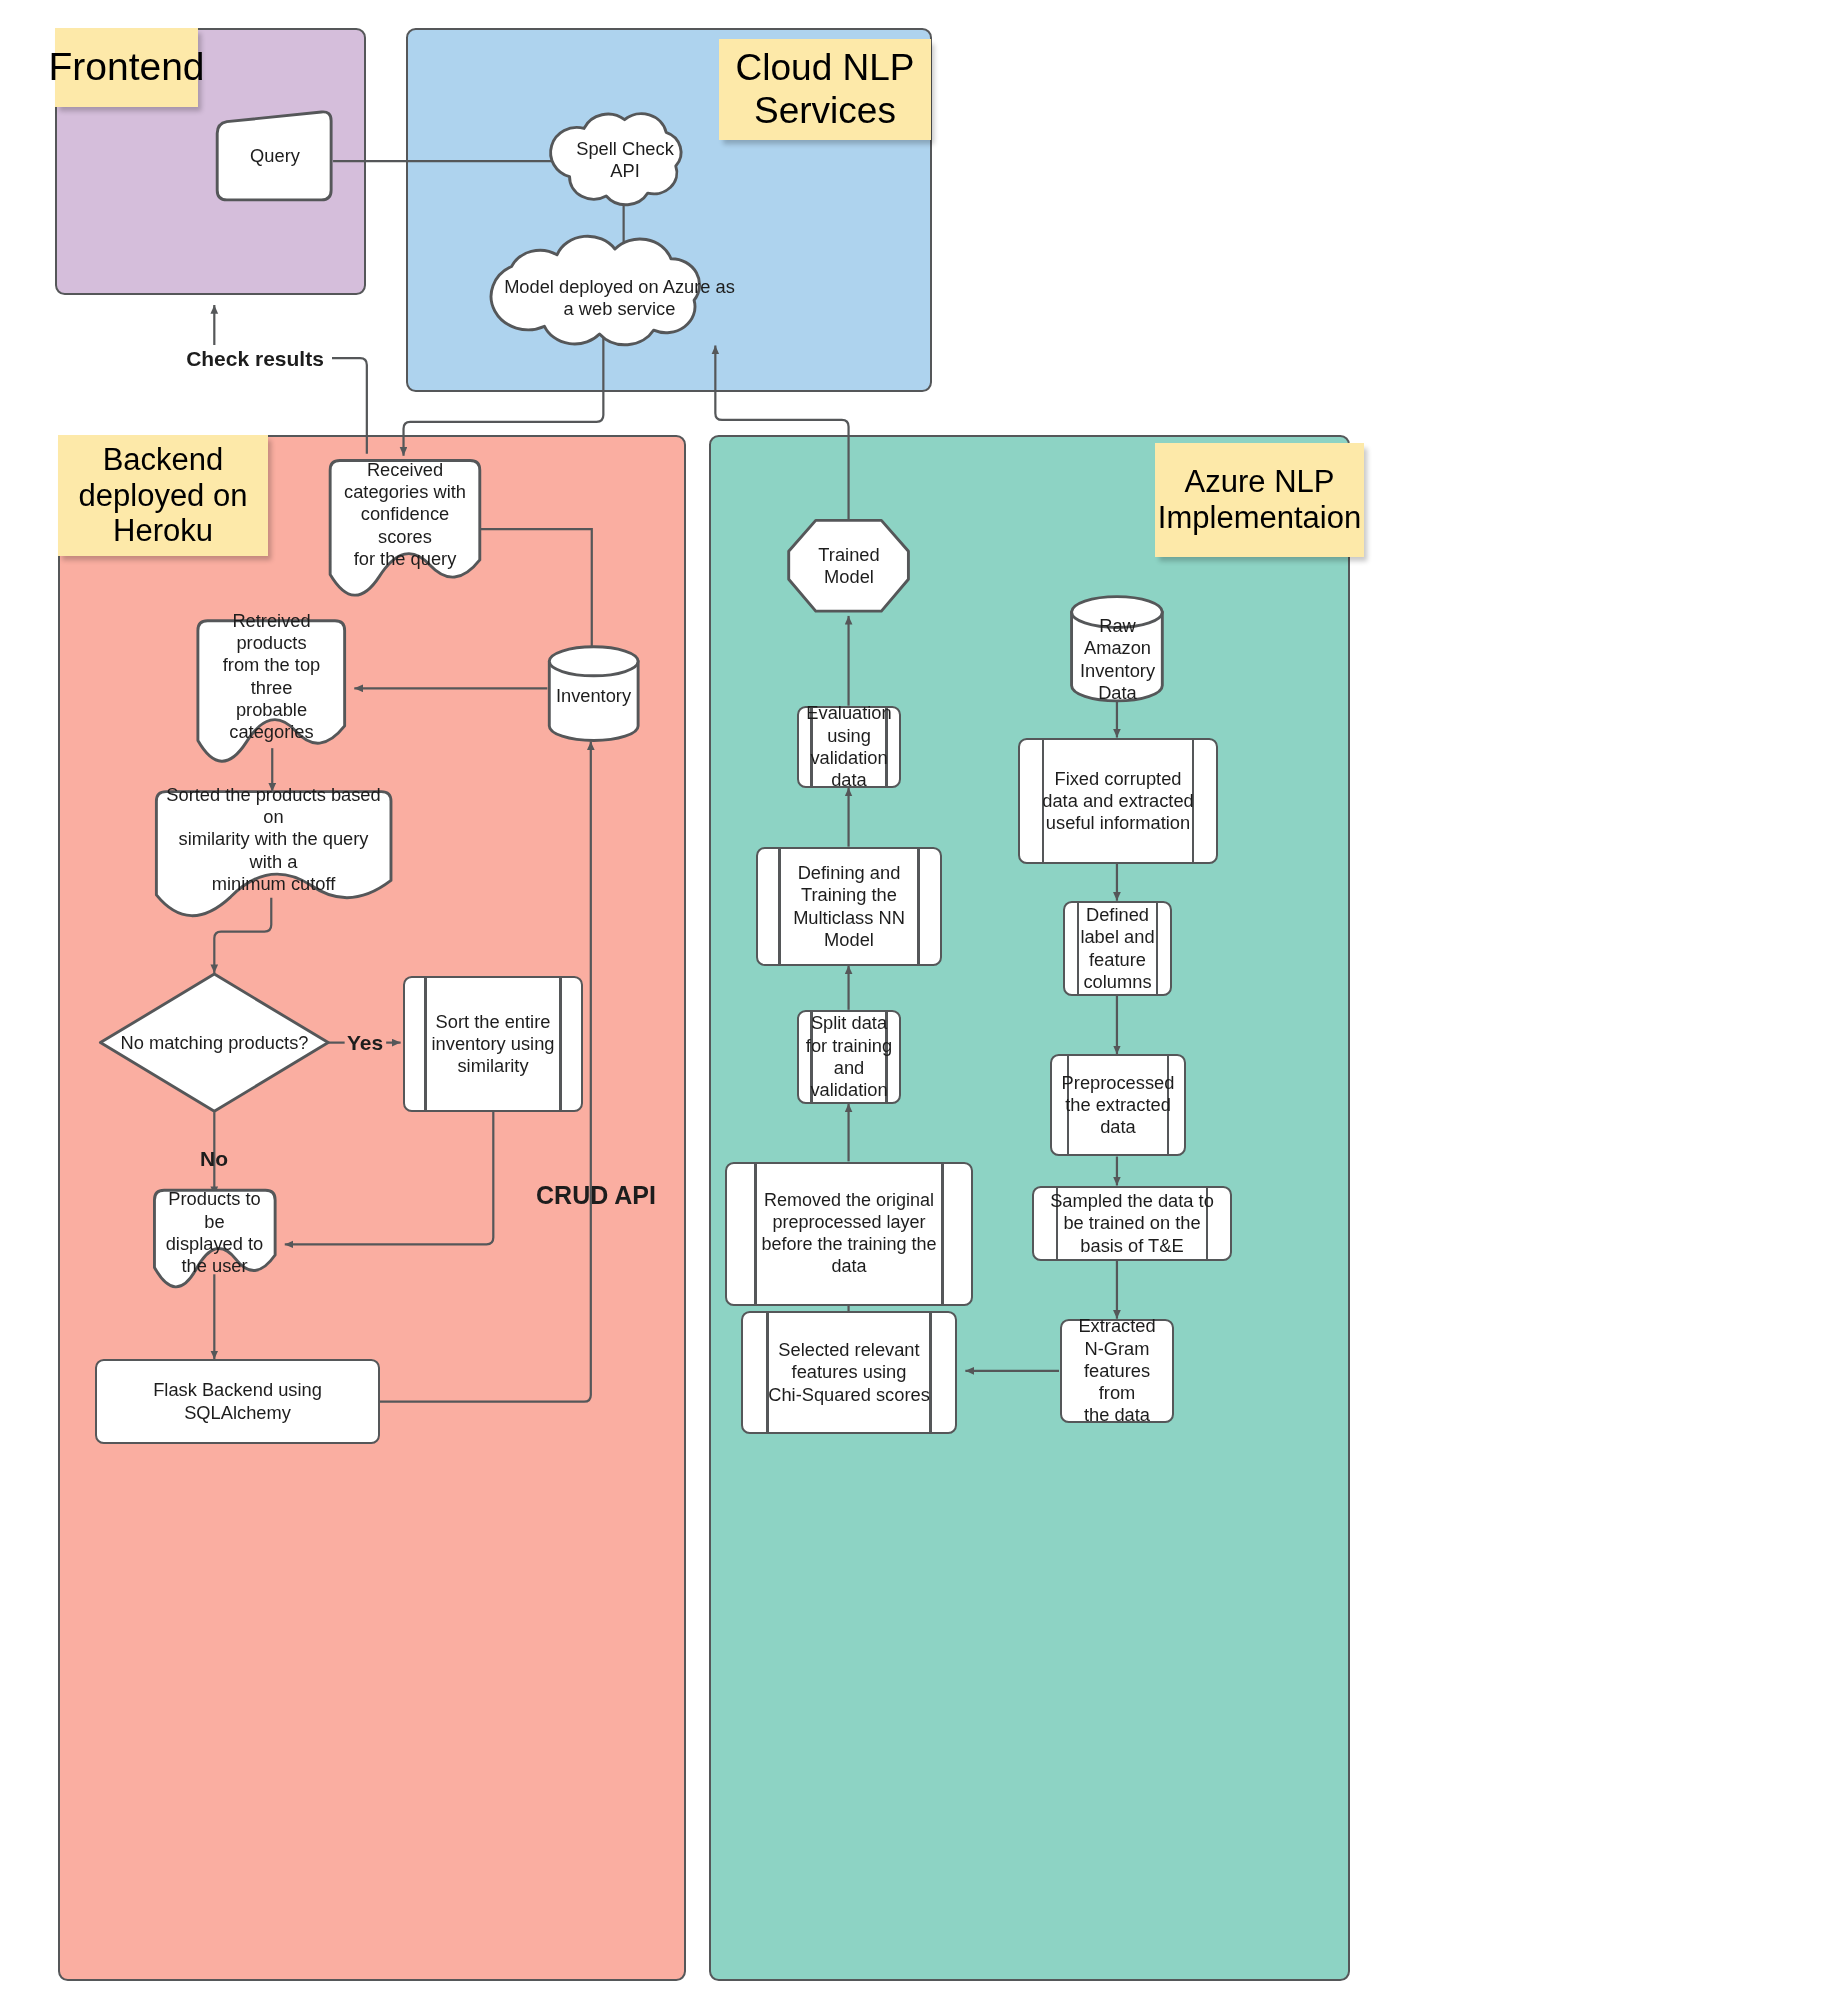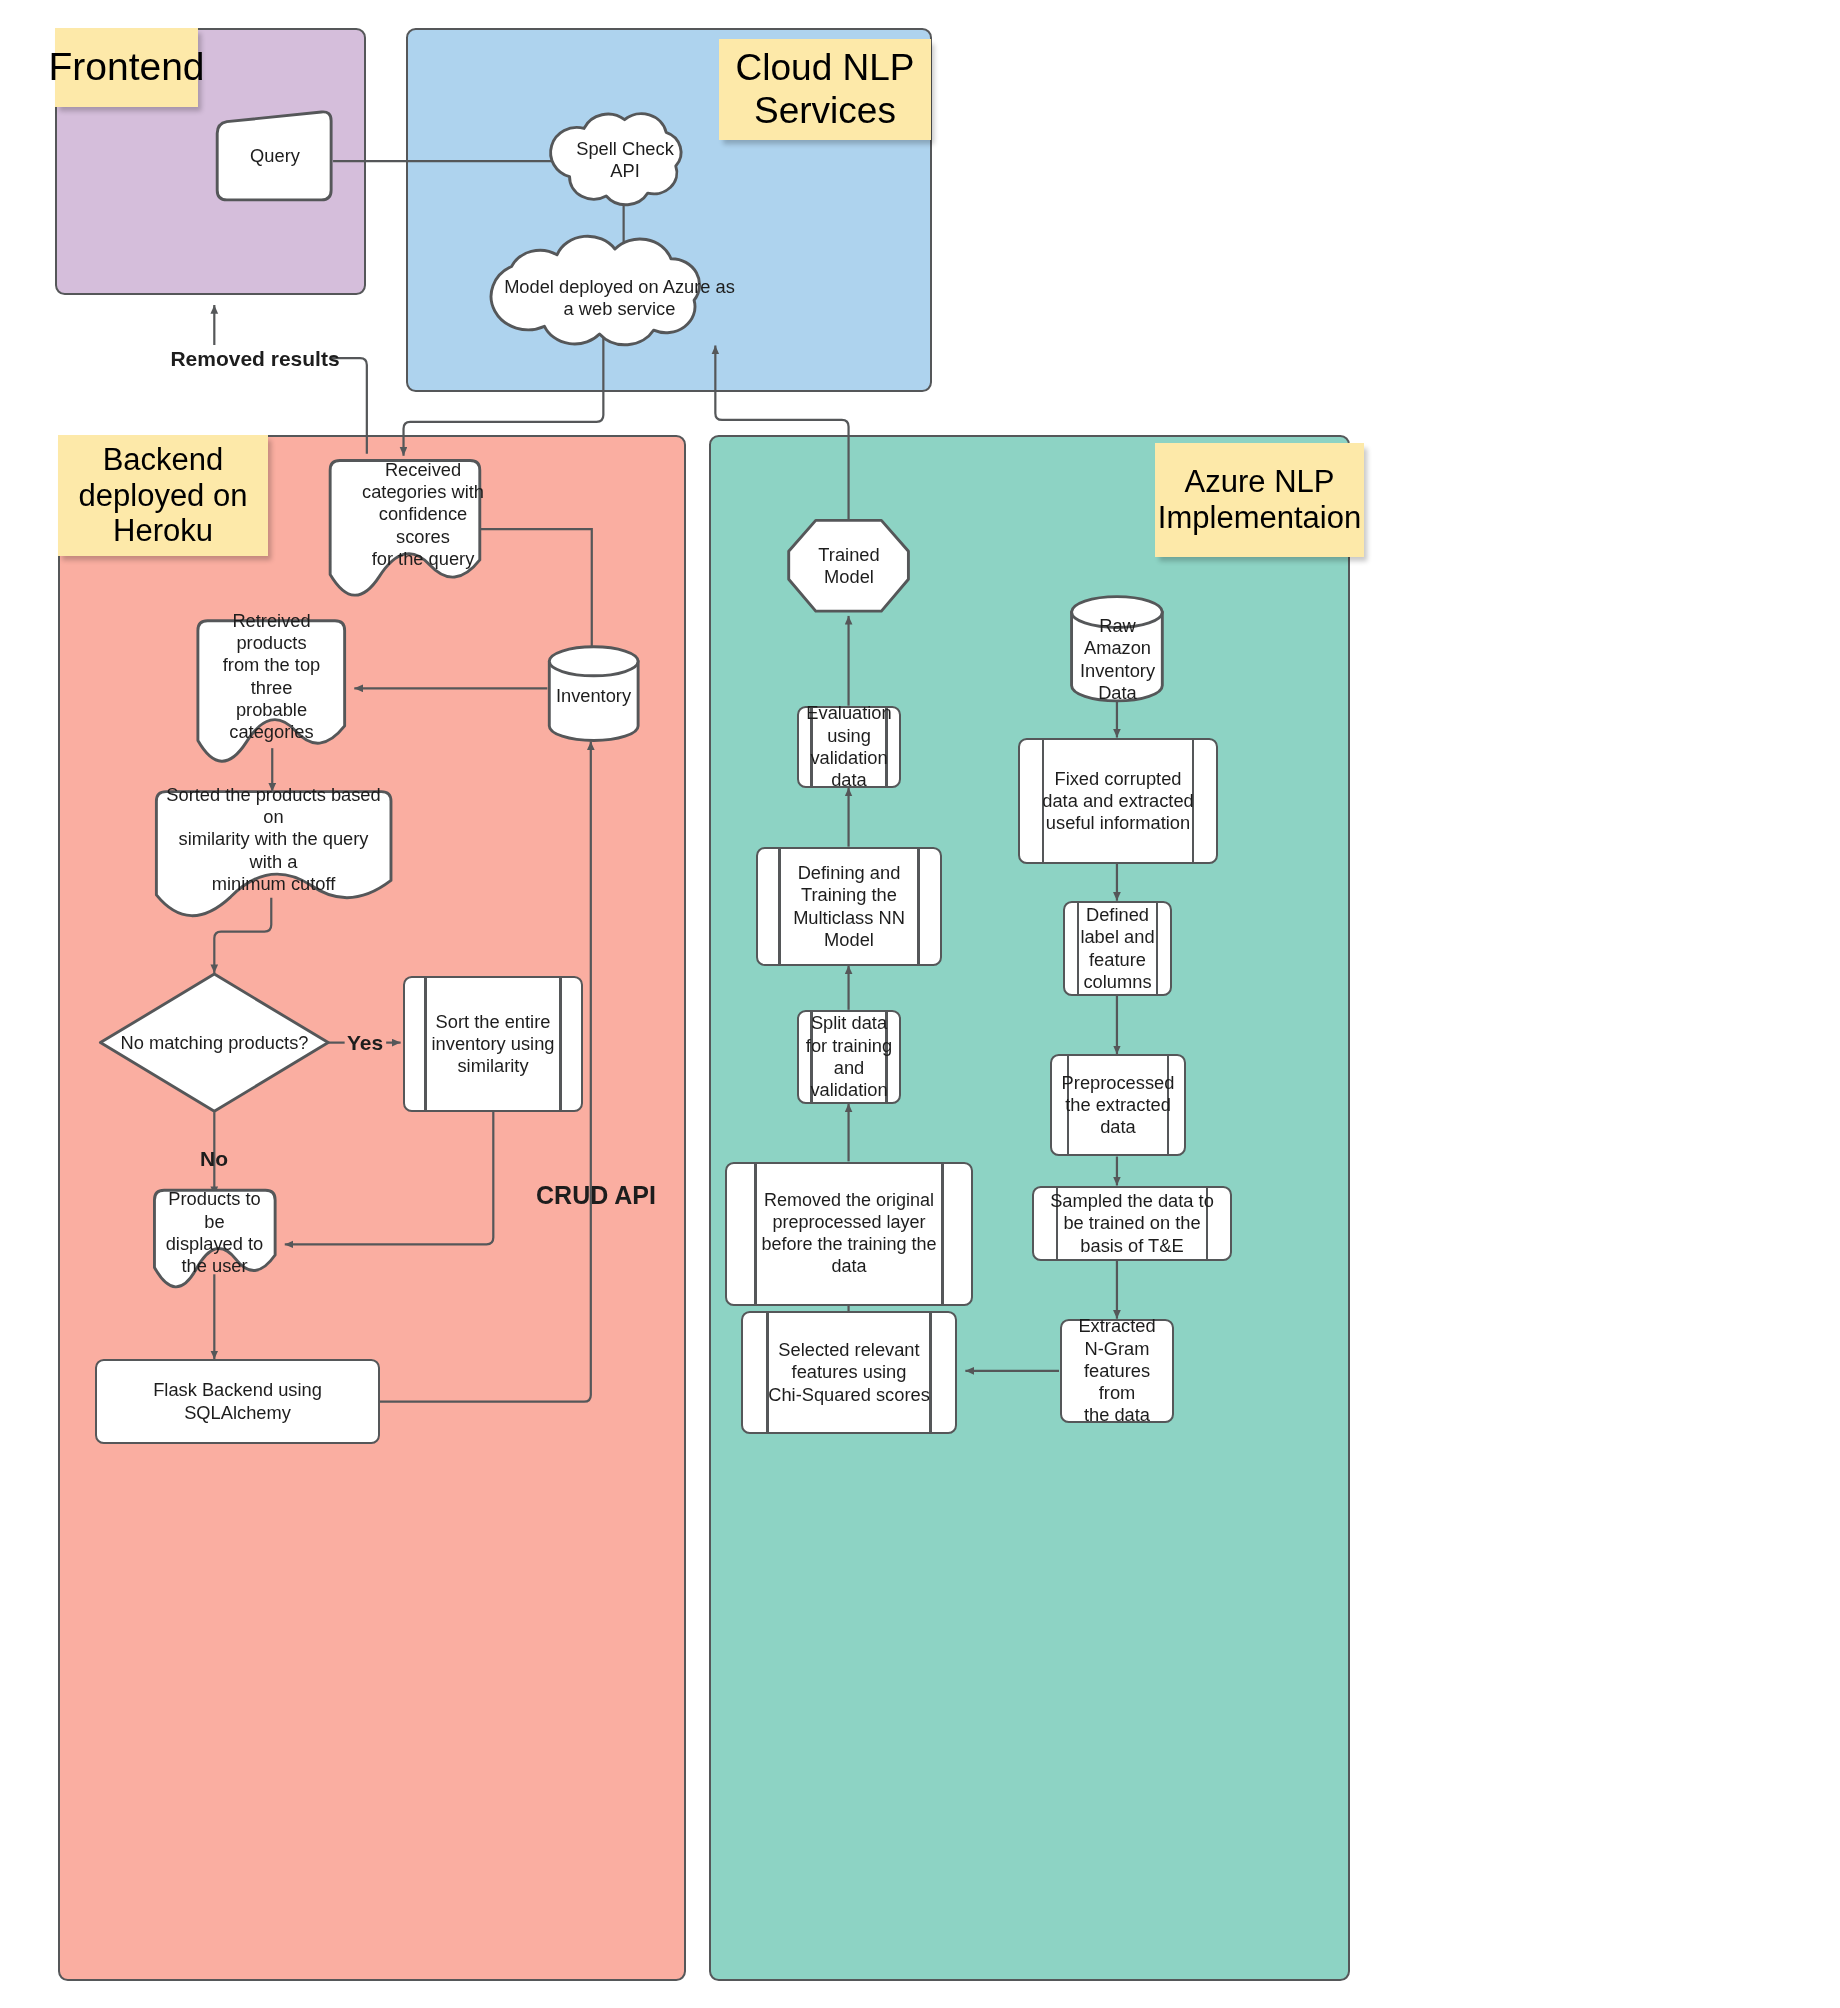--- a/index.html
+++ b/index.html
@@ -149,21 +149,21 @@
   <div class="node" style="left:568px;top:126px;width:114px;height:68px;font-size:18.3px;white-space:pre-line;">
     <span class="txt">Spell Check
 API</span>
   </div>
 
   <div class="node" style="left:494px;top:263px;width:251px;height:70px;font-size:18.3px;white-space:pre-line;">
     <span class="txt">Model deployed on Azure as
 a web service</span>
   </div>
 
-  <div class="node" style="left:330px;top:466px;width:150px;height:97px;font-size:18.3px;white-space:pre-line;margin-left:18px;">
+  <div class="node" style="left:330px;top:466px;width:150px;height:97px;font-size:18.3px;white-space:pre-line;">
     <span class="txt">Received
 categories with
 confidence scores
 for the query</span>
   </div>
 
   <div class="node" style="left:196px;top:628px;width:151px;height:97px;font-size:18.3px;white-space:pre-line;">
     <span class="txt">Retreived products
 from the top three
 probable
@@ -292,21 +292,21 @@
   </div>
 
   <div class="node rect" style="left:1060px;top:1319px;width:114px;height:104px;font-size:18.3px;white-space:pre-line;">
     <span class="txt">Extracted
 N-Gram
 features from
 the data</span>
   </div>
 
   <div class="edgelbl" style="left:178px;top:345px;width:154px;height:27px;font-size:21px;background:#ffffff;">
-    <span>Removed results</span>
+    <span>Check results</span>
   </div>
 
   <div class="edgelbl" style="left:344px;top:1029px;width:42px;height:27px;font-size:21px;">
     <span>Yes</span>
   </div>
 
   <div class="edgelbl" style="left:191px;top:1145px;width:46px;height:27px;font-size:21px;">
     <span>No</span>
   </div>
 

